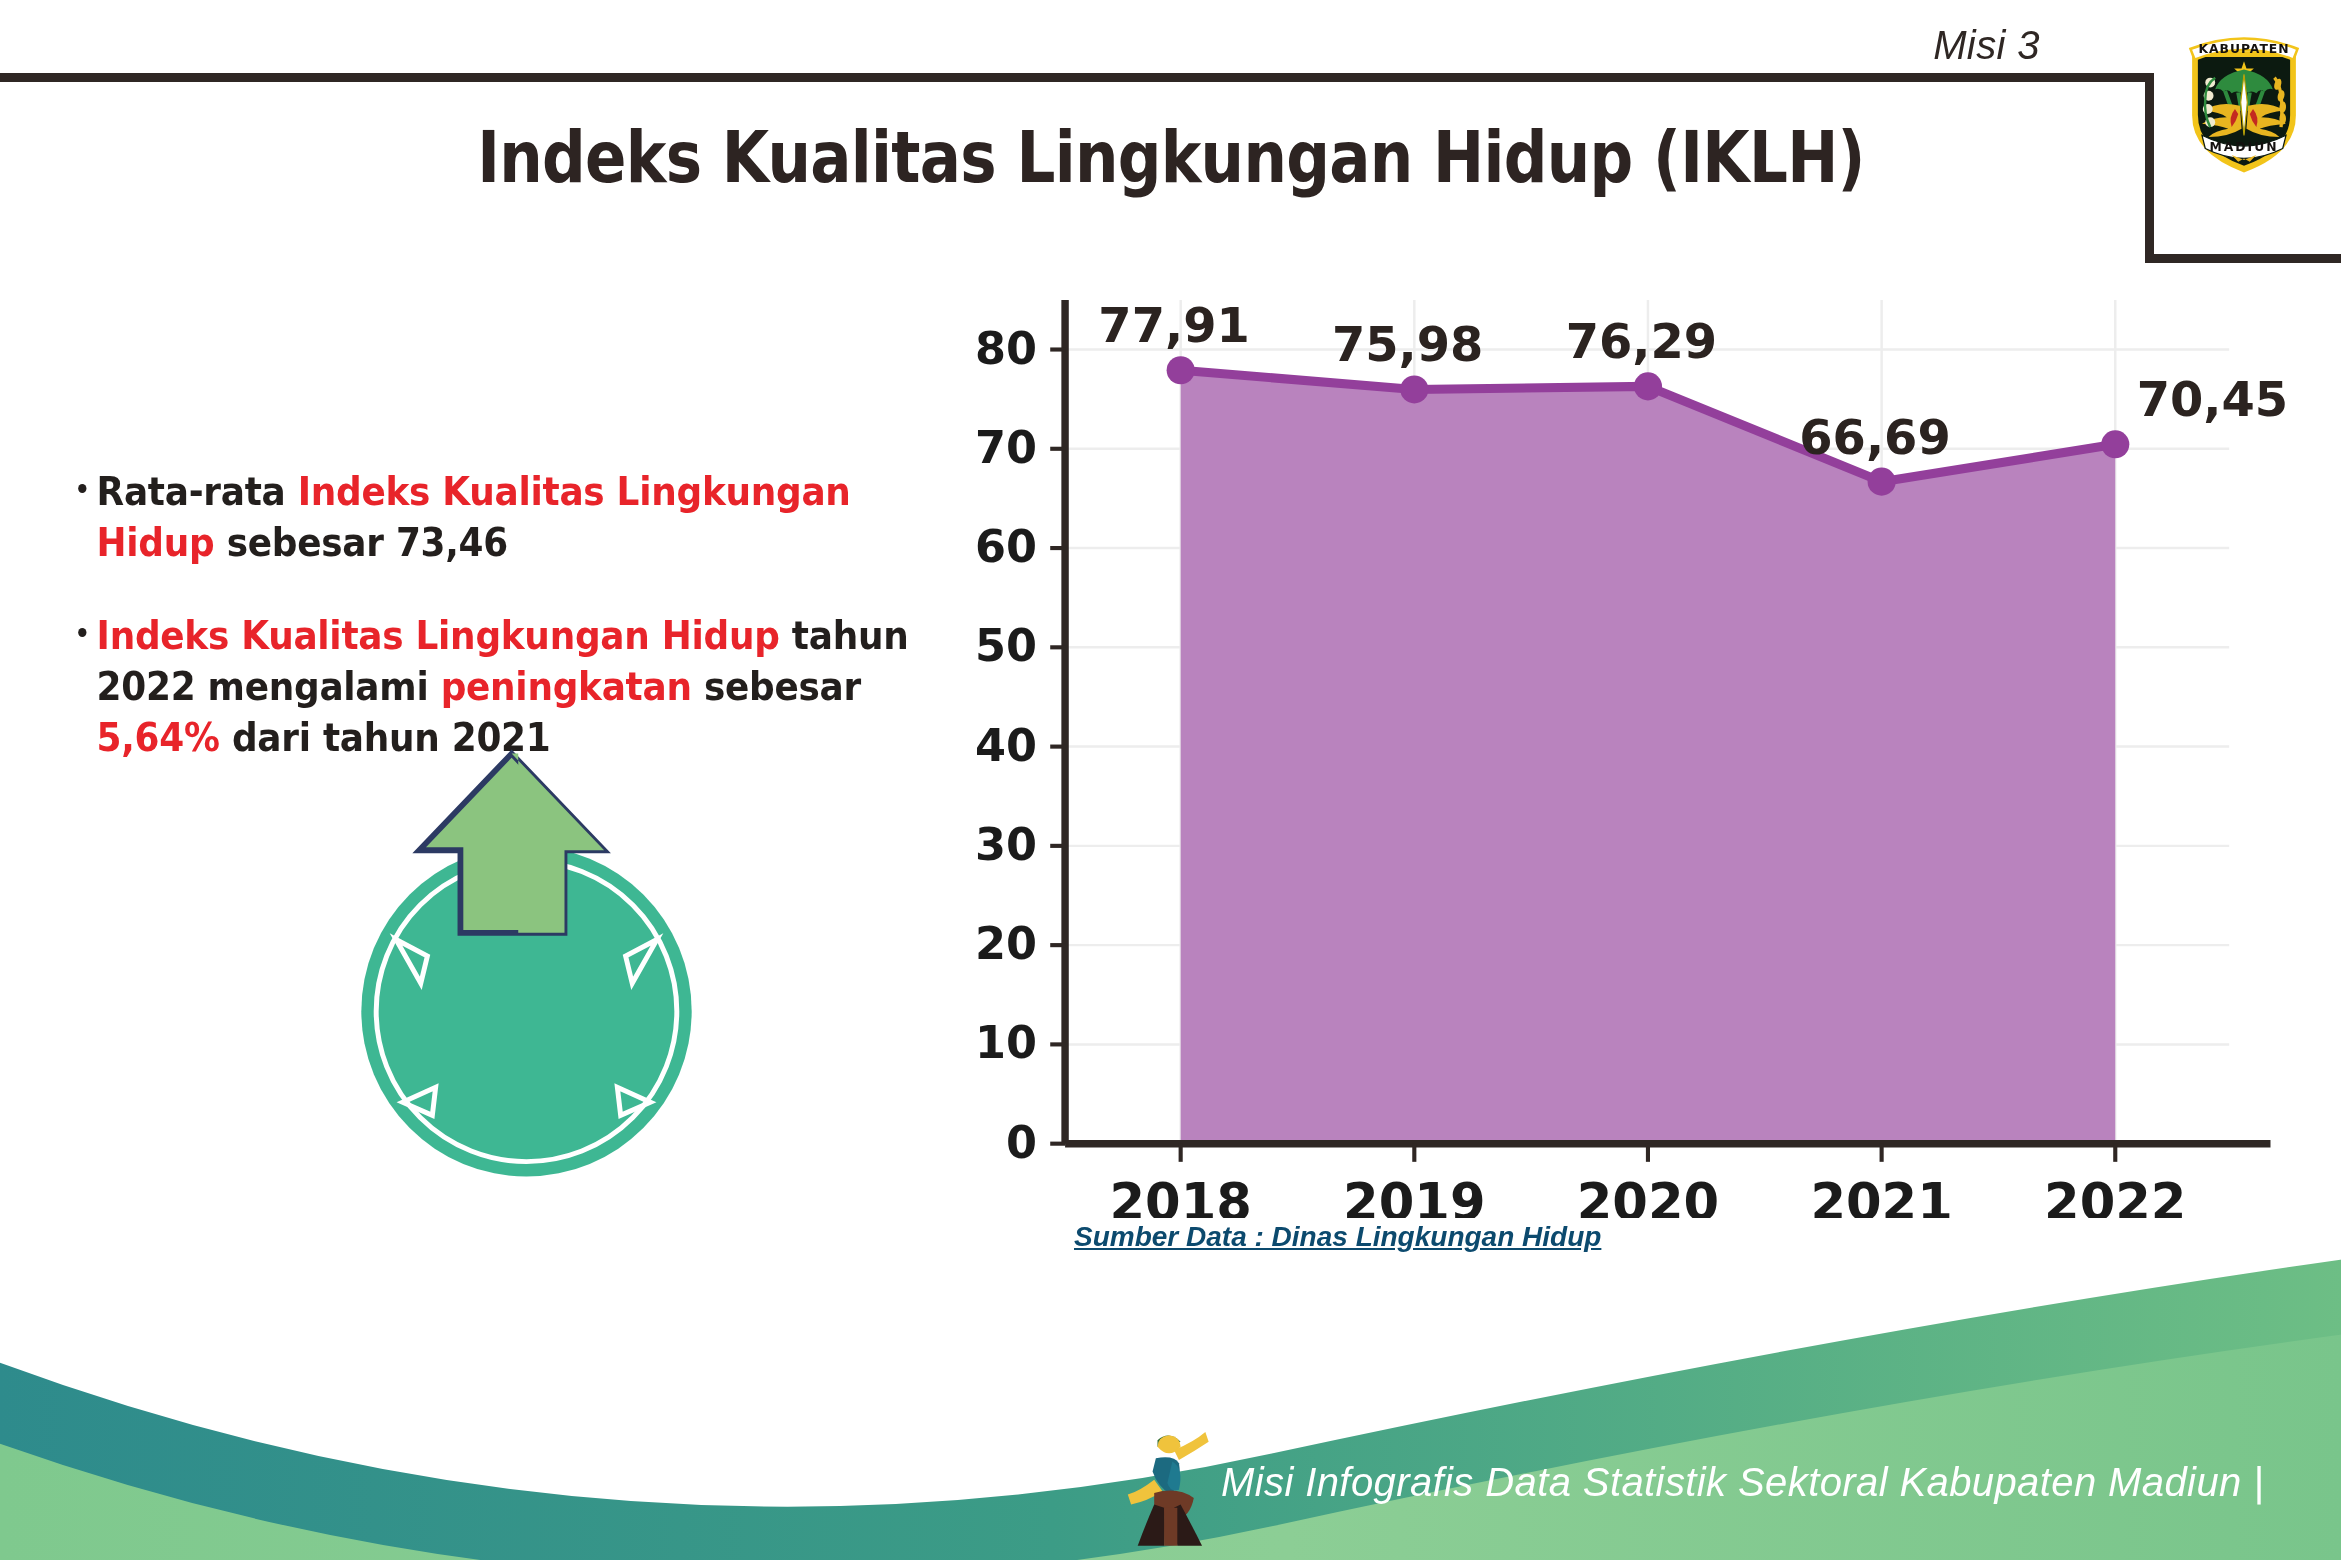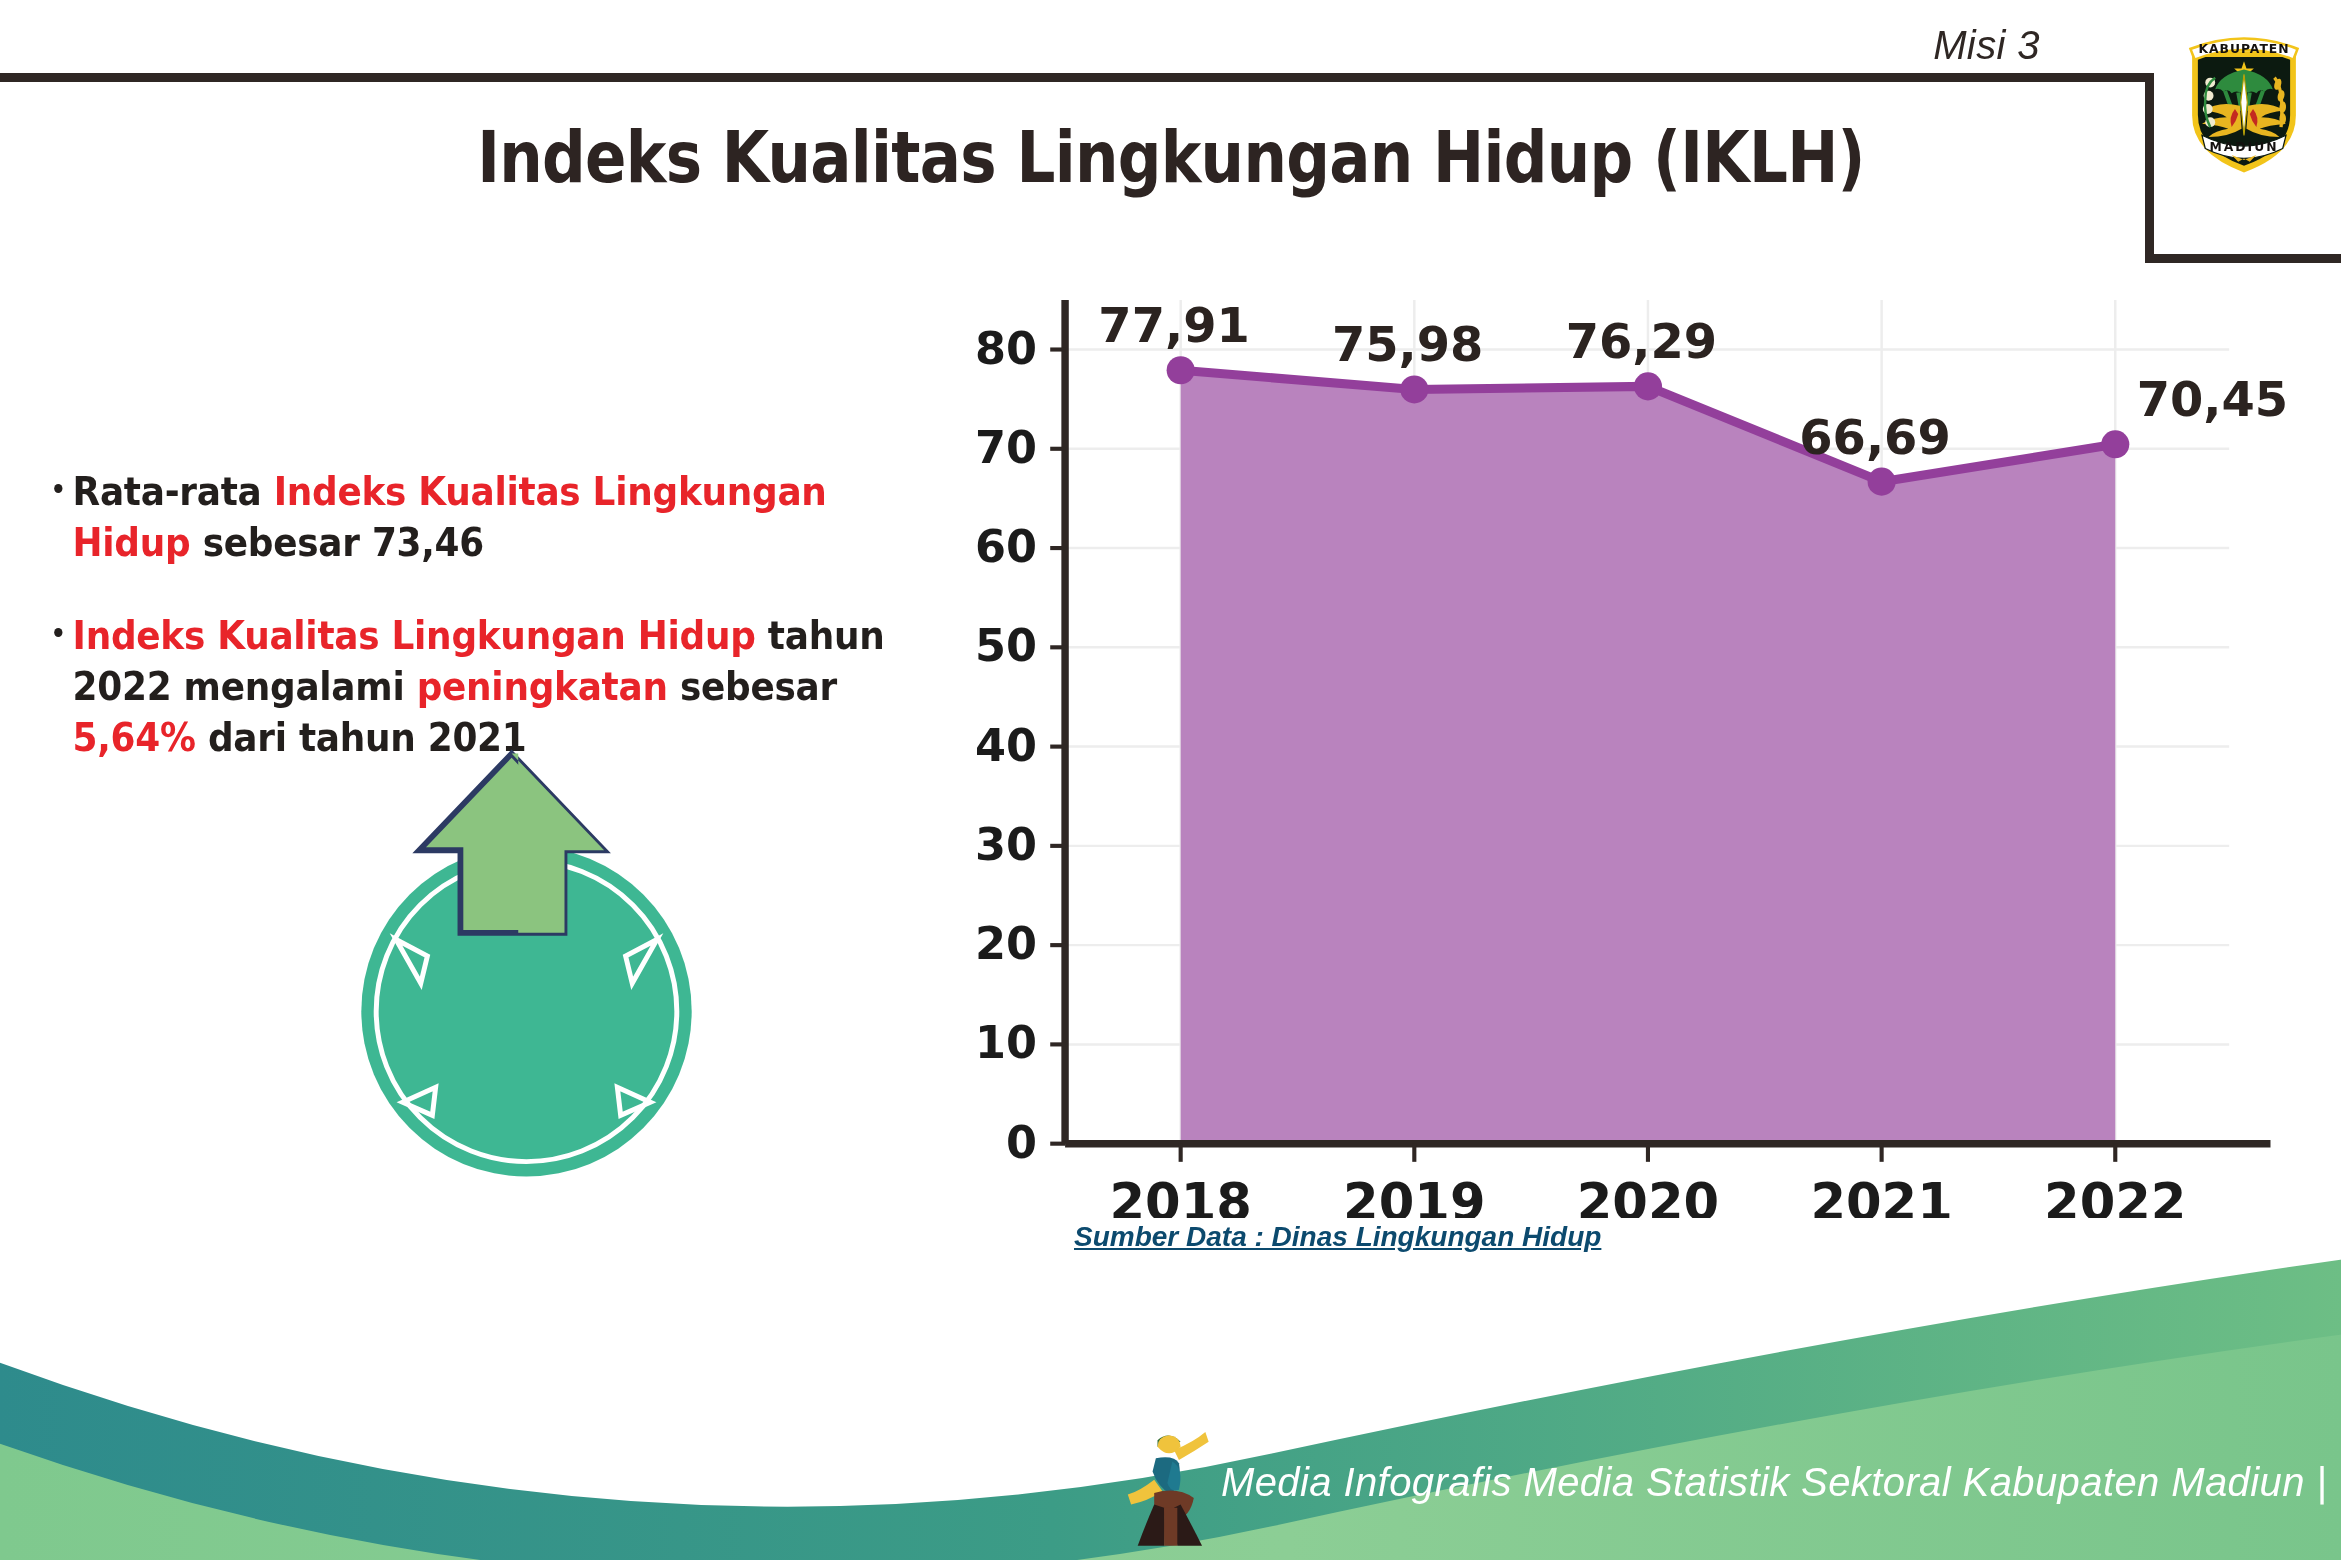--- a/index.html
+++ b/index.html
@@ -72,21 +72,21 @@
     font-size: 71px;
     color: #2D2422;
     letter-spacing: -0.8px;
     transform: scaleX(0.86);
     transform-origin: center top;
   }
 
   
   #bullets {
     position: absolute;
-    left: 56px; top: 467px;
+    left: 80px; top: 467px;
     width: 917px;
   }
   .bullet {
     position: relative;
     font-family: "DejaVu Sans", sans-serif;
     font-weight: bold;
     font-size: 39px;
     line-height: 1.30;
     color: #231F1D;
     letter-spacing: -0.3px;
@@ -366,16 +366,16 @@
       <path d="M34 70 Q16 84 2 88 L6 100 Q26 96 44 84 Z" fill="#F0C33C"></path>
 
       <path d="M34 86 Q62 78 82 92 Q78 114 60 120 Q40 114 34 100 Z" fill="#6E3A26"></path>
 
       <path d="M34 100 Q22 128 14 150 L46 150 Q48 124 46 104 Z" fill="#2B1A17"></path>
       <path d="M66 100 Q80 126 92 150 L62 150 Q58 124 58 104 Z" fill="#2B1A17"></path>
       <path d="M46 104 L62 104 L62 150 L46 150 Z" fill="#6E3A26"></path>
     </g>
   </svg>
 
-  <div id="footer-text">Media Infografis Media Statistik Sektoral Kabupaten Madiun |</div>
+  <div id="footer-text">Misi Infografis Data Statistik Sektoral Kabupaten Madiun |</div>
 
 </div>
 
 
 </body></html>

